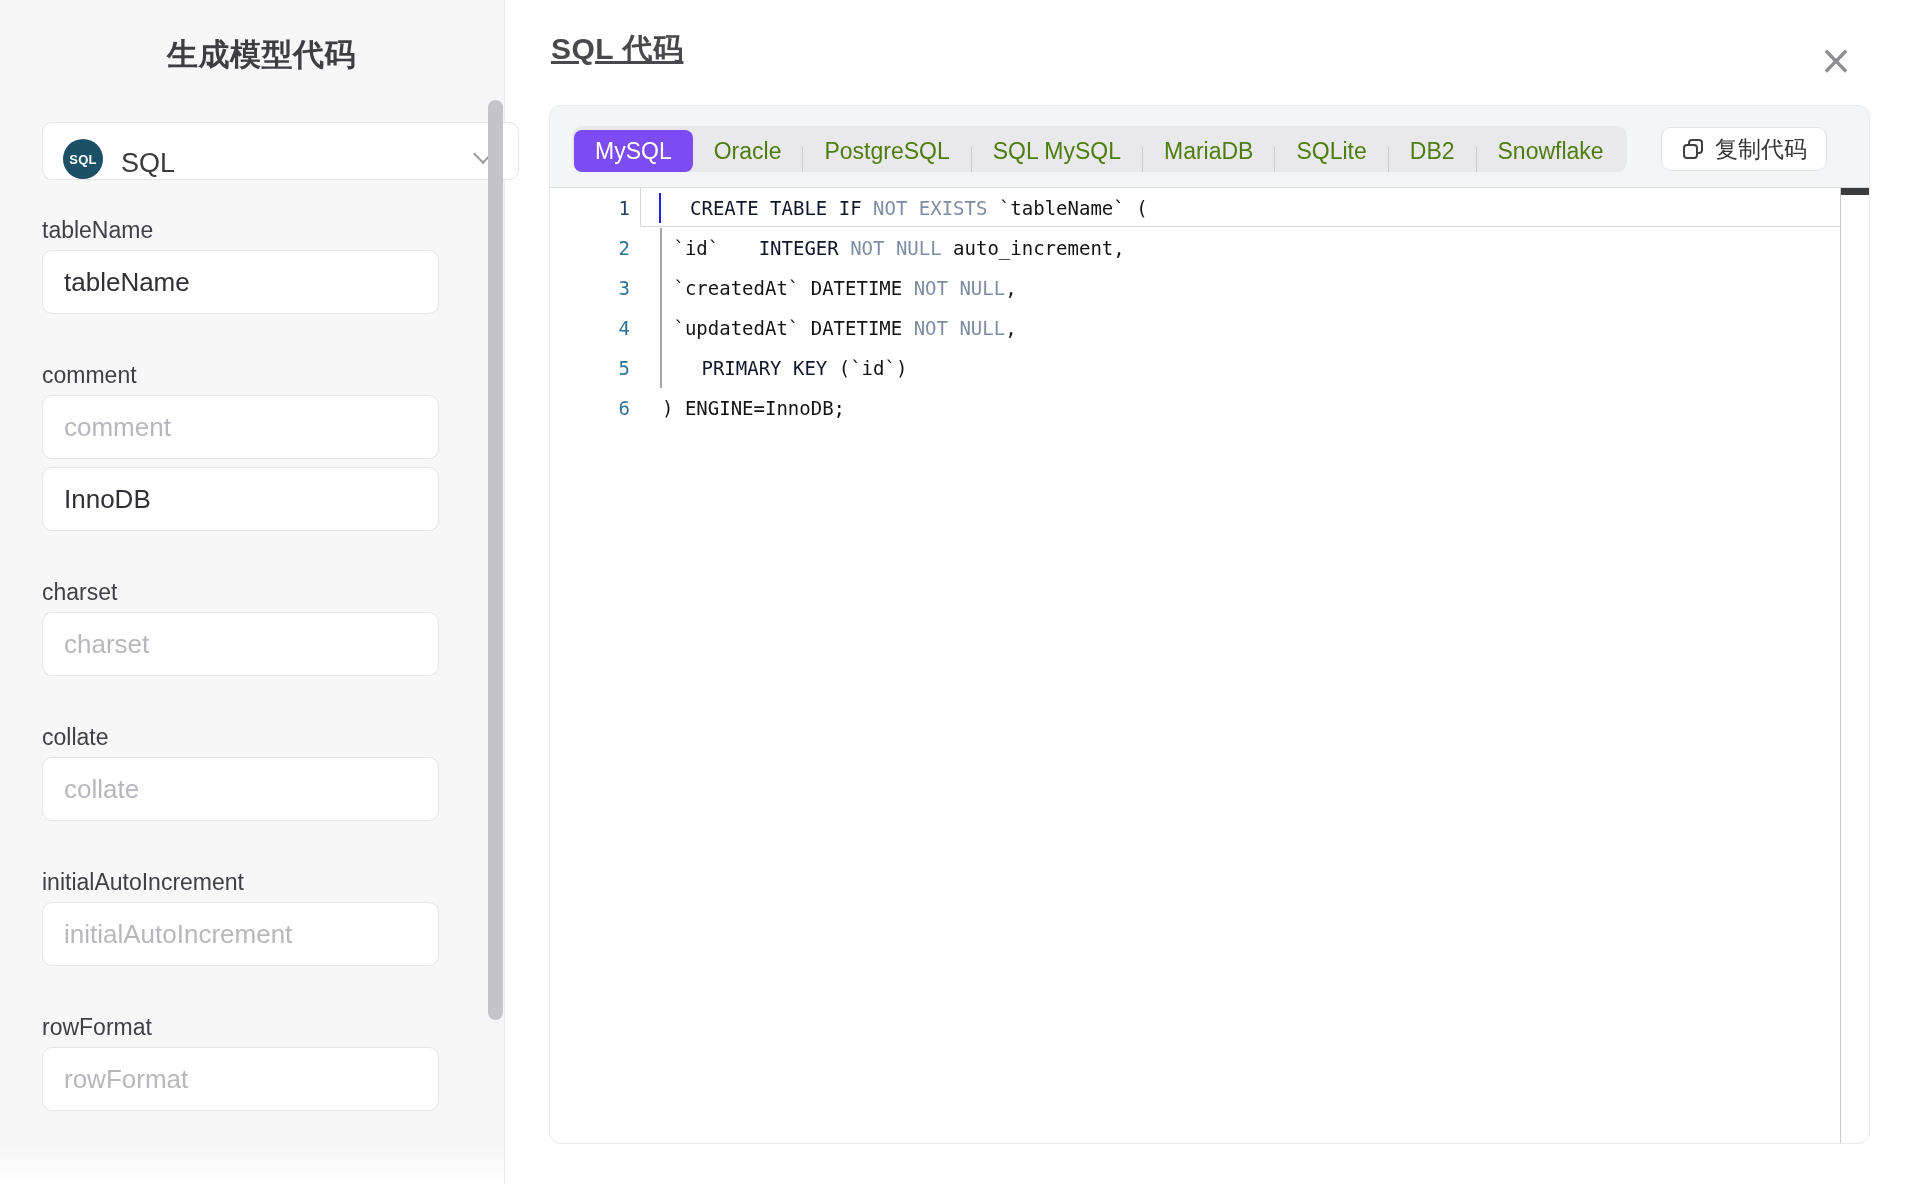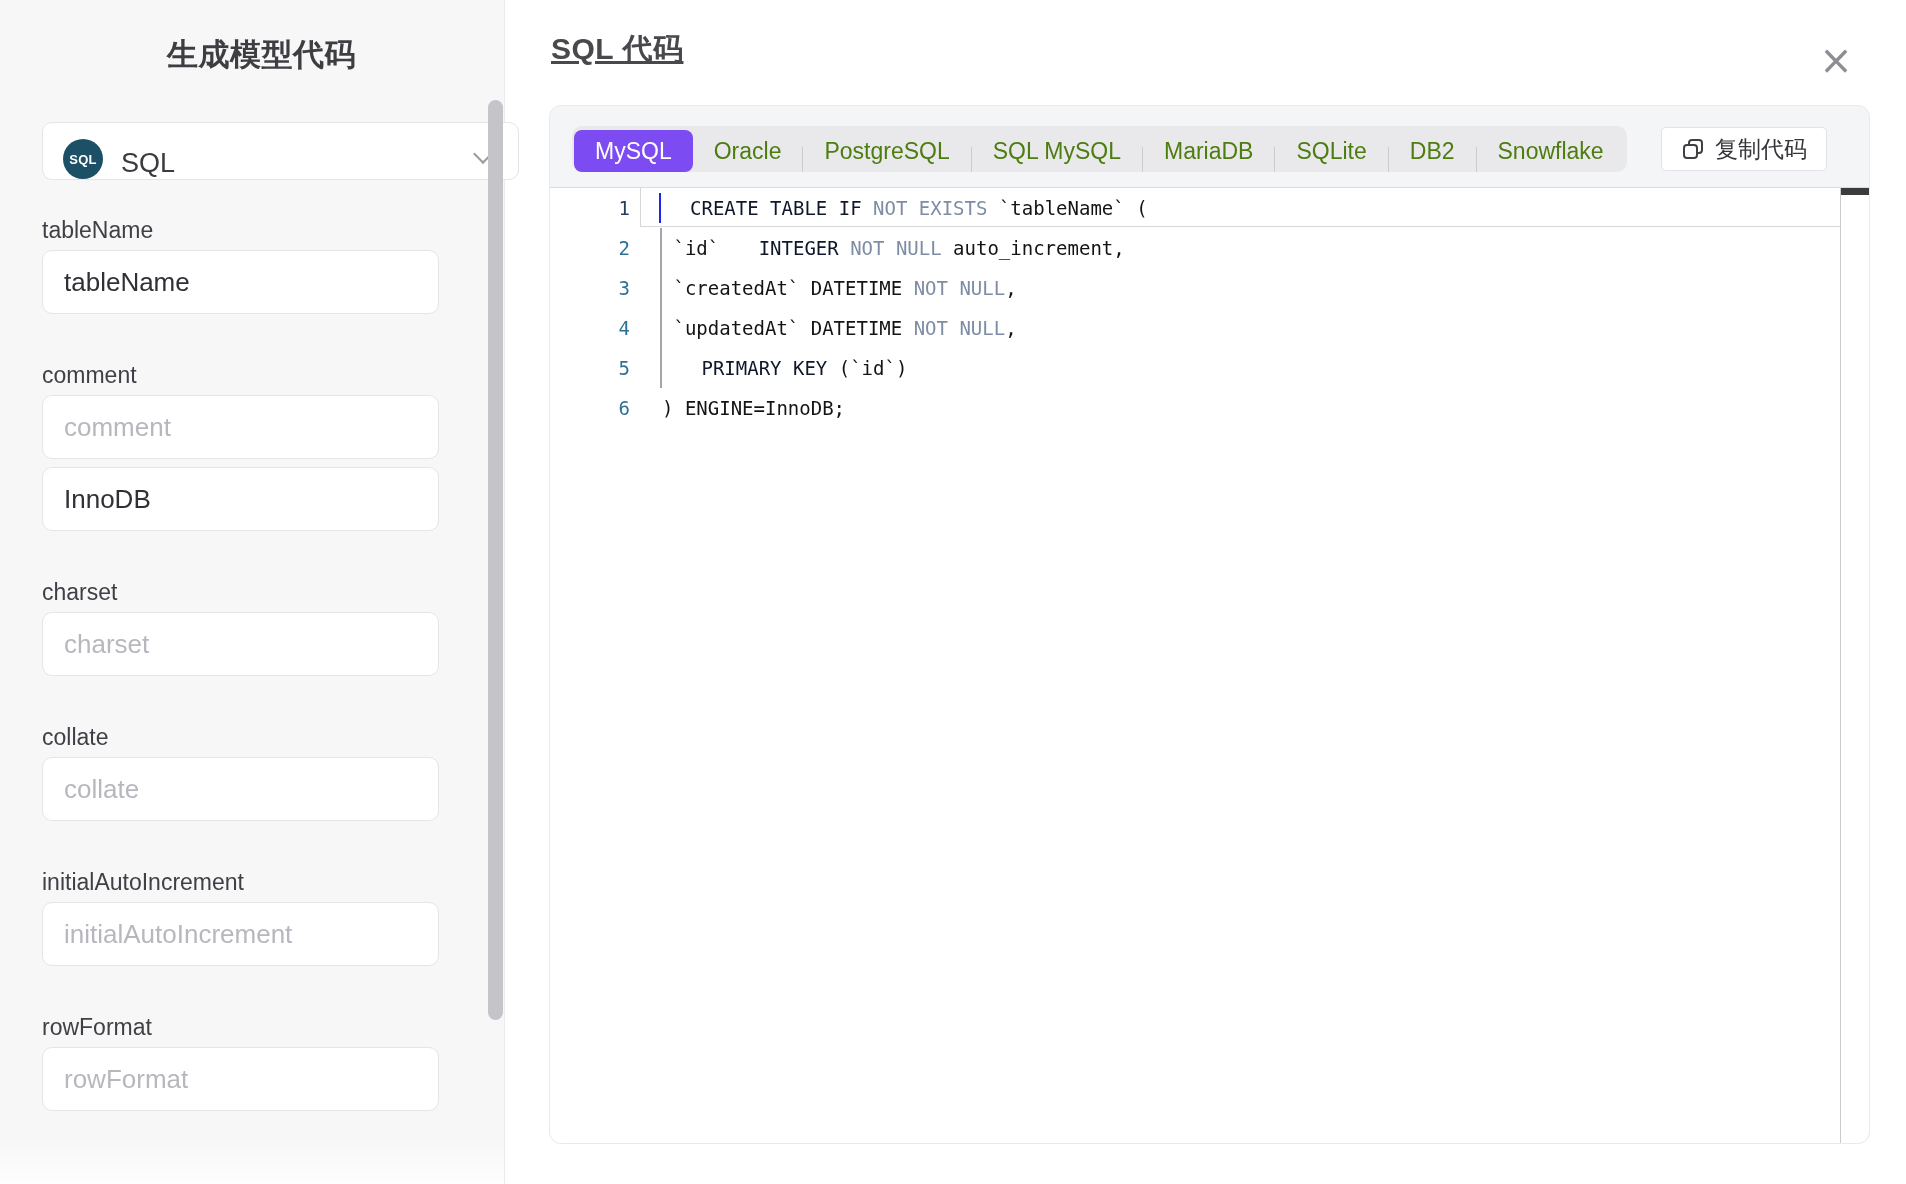--- a/index.html
+++ b/index.html
@@ -50,21 +50,21 @@
   .tabbar { position:absolute; left:22px; top:20px; height:46px; display:inline-flex; align-items:flex-end;
             background:#e9e9eb; border-radius:10px; padding:0 2px; }
   .tab { border:none; background:transparent; height:42px; padding:0 21px; font-size:23px;
          color:#4d7c0f; cursor:pointer; border-radius:8px; white-space:nowrap;
          font-family:"Liberation Sans", sans-serif; }
   .tab.active { background:#7c4bf2; color:#ffffff; }
   .tab-divider { width:1px; height:25px; background:#cbcbd1; }
 
   .copy-btn { position:absolute; top:21px; right:42px; height:44px; padding:0 19px;
               display:flex; align-items:center; gap:10px; background:#ffffff; border:1px solid #e2e3e7;
-              border-radius:5px; font-size:23px; color:#37373b; cursor:pointer;
+              border-radius:10px; font-size:23px; color:#37373b; cursor:pointer;
               font-family:"Liberation Sans", sans-serif; }
   .copy-icon { width:24px; height:24px; display:block; }
 
   .code-area { position:absolute; left:0; right:0; top:81px; bottom:0; background:#ffffff;
                border-top:1px solid #d9dbde; border-radius:0 0 12px 12px; overflow:hidden; }
   .code-row { position:absolute; left:0; right:0; height:40px;
               font-family:"DejaVu Sans Mono", monospace; font-size:19px; line-height:40px; white-space:pre; }
   .code-row .ln { position:absolute; left:0; top:0; width:80px; text-align:right; color:#2e7194; }
   .code-row.active-row .ln { color:#223f63; }
   .code-row .code-text { position:absolute; left:112px; top:0; }

